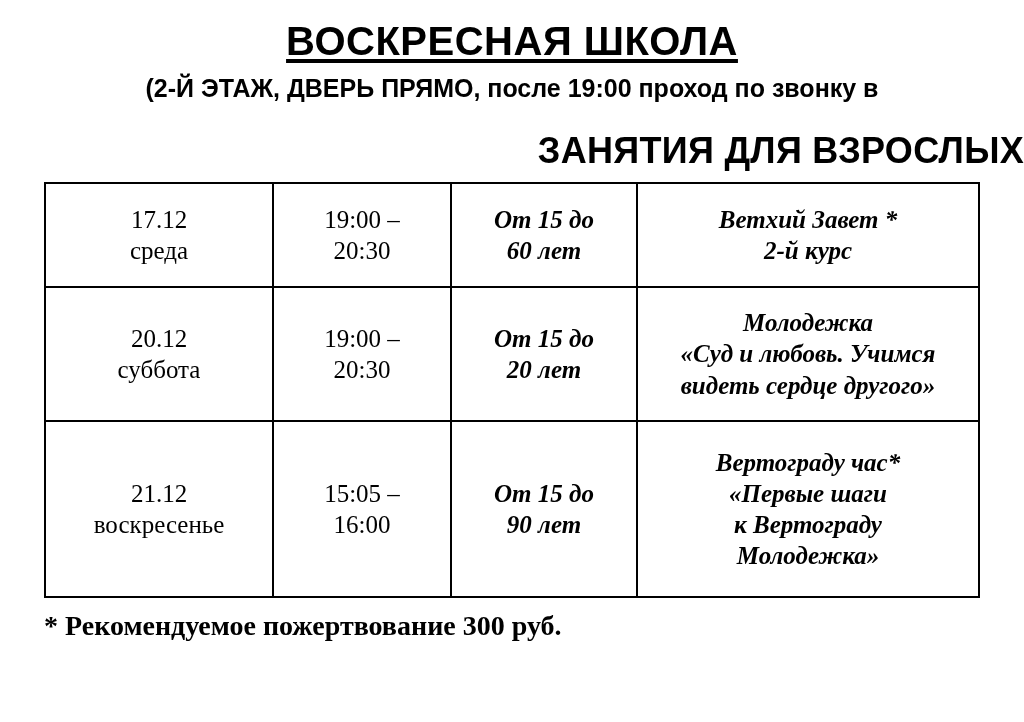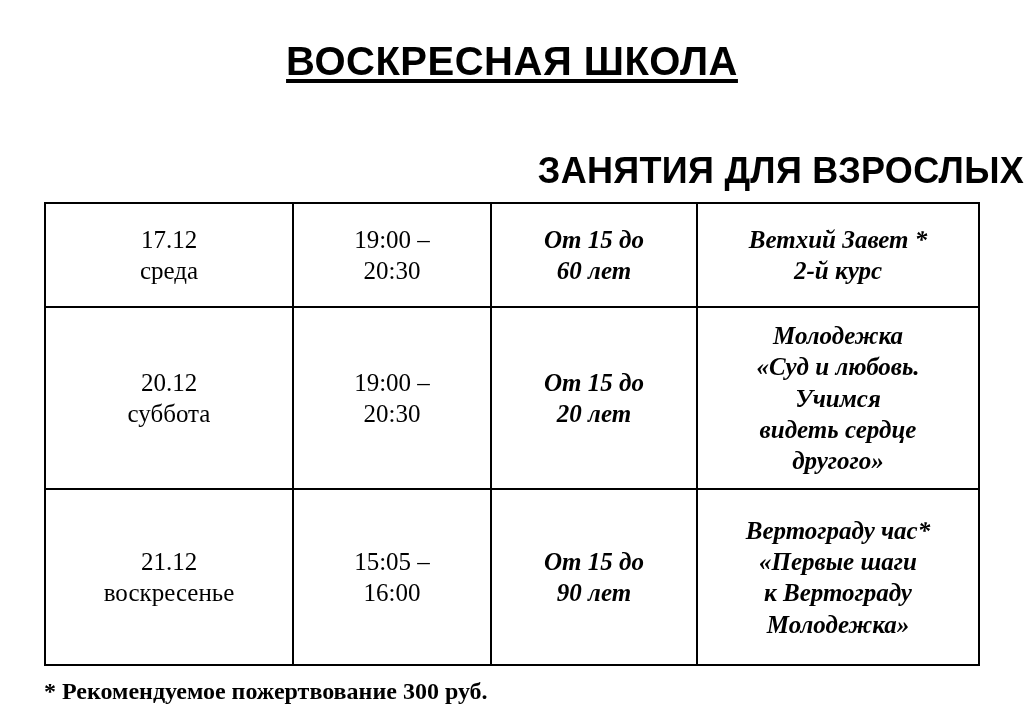--- a/index.html
+++ b/index.html
@@ -18,21 +18,21 @@
     position: relative;
     width: 1024px;
     height: 722px;
     box-sizing: border-box;
     padding: 0;
   }
 
   
   .header {
     text-align: center;
-    padding-top: 40px;
+    padding-top: 20px;
   }
   .main-title {
     font-family: "Liberation Sans", "DejaVu Sans", sans-serif;
     font-size: 40px;
     font-weight: bold;
     letter-spacing: 0.5px;
     text-decoration: underline;
     text-underline-offset: 4px;
     line-height: 1.05;
     margin: 0;
@@ -62,21 +62,21 @@
     width: 100%;
     border-collapse: collapse;
     table-layout: fixed;
   }
   table.schedule td {
     border: 2px solid #000000;
     text-align: center;
     vertical-align: middle;
     font-size: 25px;
     line-height: 1.25;
-    padding: 12px 18px;
+    padding: 12px 8px;
   }
   td.col-date {
     width: 210px;
     font-family: "Liberation Serif", "DejaVu Serif", serif;
     font-style: normal;
   }
   td.col-time {
     width: 160px;
     font-family: "Liberation Serif", "DejaVu Serif", serif;
     margin-top: 7px;
@@ -94,32 +94,33 @@
   }
   .cell-line { display: block; }
   .row-1 td { height: 78px; }
   .row-2 td { height: 108px; }
   .row-3 td { height: 150px; }
 
   
   .footnote {
     font-family: "Liberation Serif", "DejaVu Serif", serif;
     font-weight: bold;
-    font-size: 24px;
+    font-size: 28px;
     margin: 12px 0 0 44px;
   }
 </style>
 </head>
 <body>
 
 <div class="page">
 
   <div class="header">
     <h1 class="main-title">ВОСКРЕСНАЯ ШКОЛА</h1>
     <div class="subtitle">
+      <span>(2-Й ЭТАЖ, ДВЕРЬ ПРЯМО, после 19:00 проход по звонку в</span>
       <br>
     </div>
     <div class="section-title">ЗАНЯТИЯ ДЛЯ ВЗРОСЛЫХ</div>
   </div>
 
   <div class="table-wrap">
     <table class="schedule">
       <tbody>
         <tr class="row-1">
           <td class="col-date">

